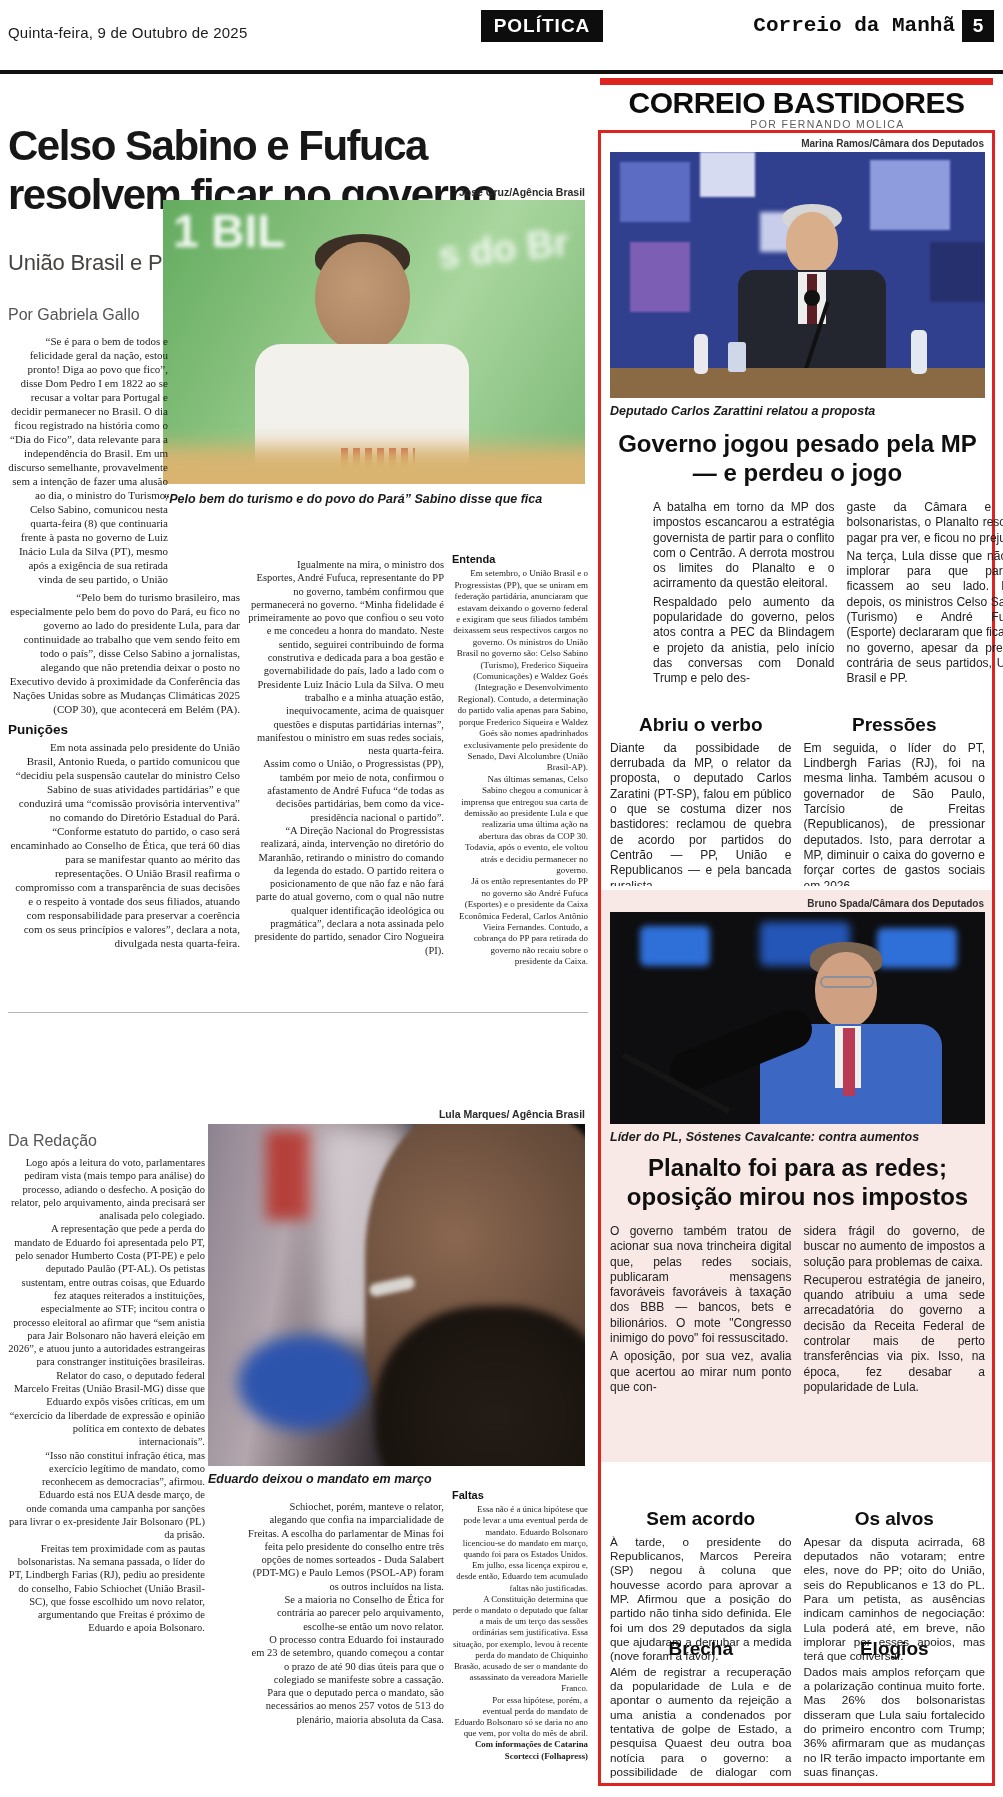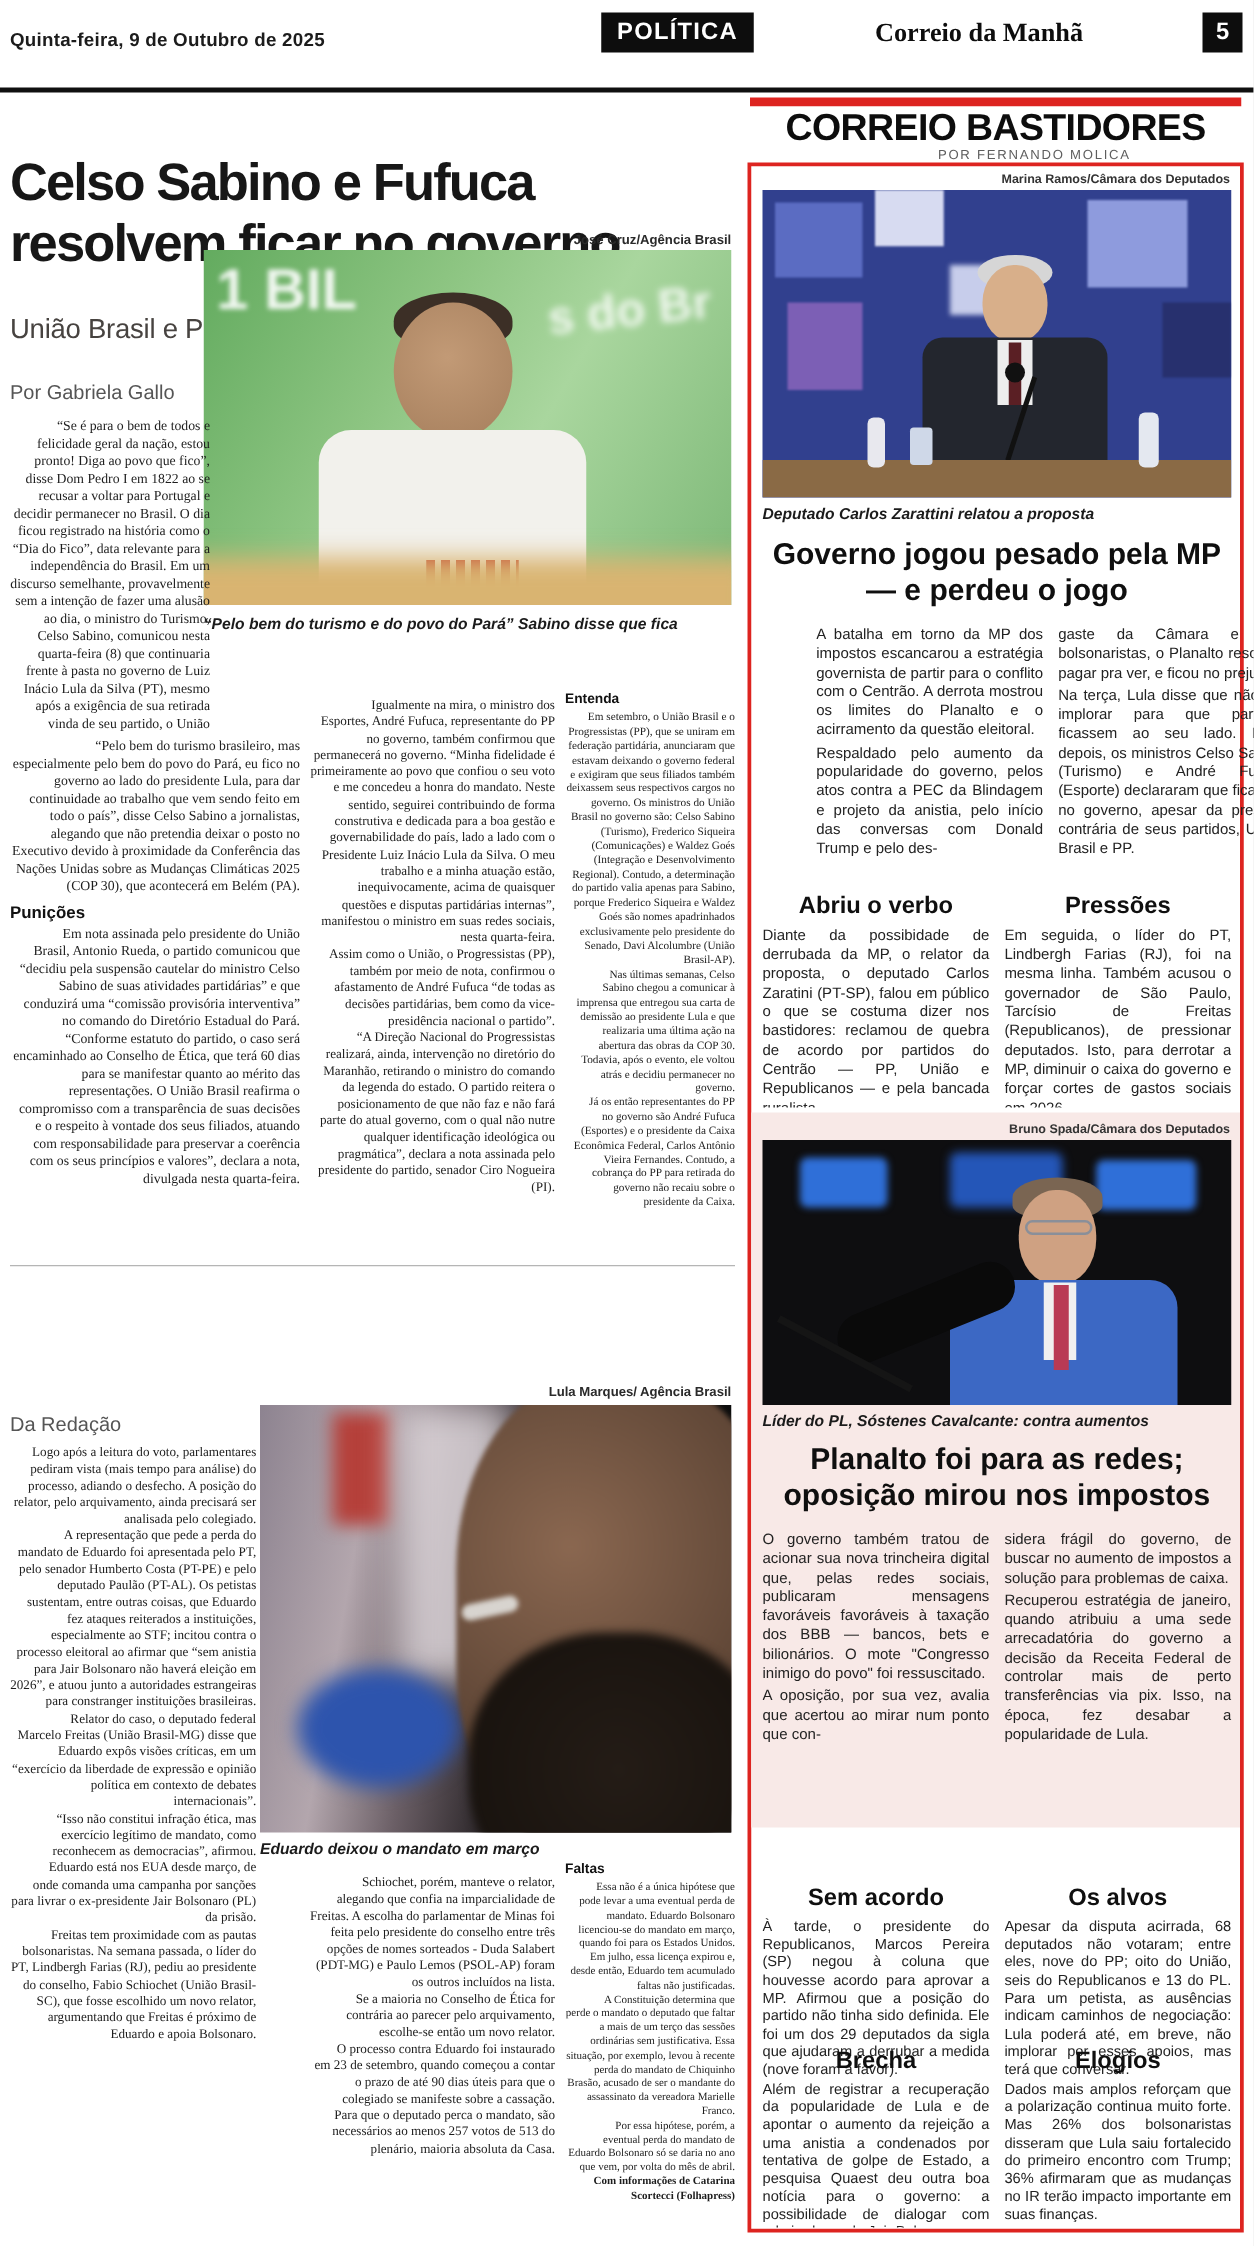--- a/index.html
+++ b/index.html
@@ -1,23 +1,23 @@
 <!DOCTYPE html>
 <html lang="pt"><head>
 <meta charset="utf-8">
 <style>
   html,body{margin:0;padding:0;background:#e8e8e8;}
   .page{position:relative;width:1003px;height:1797px;background:#ffffff;overflow:hidden;
         font-family:"Liberation Sans",sans-serif;}
   .abs{position:absolute;}
   
-  .date{font-size:15px;color:#1c1c1c;letter-spacing:.2px;font-weight:bold;}
+  .date{font-size:15px;color:#1c1c1c;letter-spacing:.2px;}
   .blackbox{background:#0d0d0d;color:#fff;display:flex;align-items:center;justify-content:center;
             font-weight:700;}
-  .masthead{font-family:Liberation Serif, serif;font-weight:700;font-size:21px;color:#0d0d0d;text-align:left;}
+  .masthead{font-family:Liberation Mono, monospace;font-weight:700;font-size:21px;color:#0d0d0d;text-align:right;}
   .rule{background:#101010;}
   
   .headline{font-family:"Liberation Sans",sans-serif;font-weight:700;color:#171717;}
   .h1a{font-size:42px;line-height:1.16;letter-spacing:-1.5px;}
   .h2a{font-size:38px;line-height:1.2;letter-spacing:-1.2px;}
   .subhead{font-size:22px;color:#474340;letter-spacing:-.2px;}
   .byline{font-size:16px;color:#555;}
   .credit{font-weight:700;font-size:10.5px;color:#2a2a2a;text-align:right;}
   .caption{font-weight:700;font-style:italic;font-size:12.5px;color:#1b1b1b;}
   

